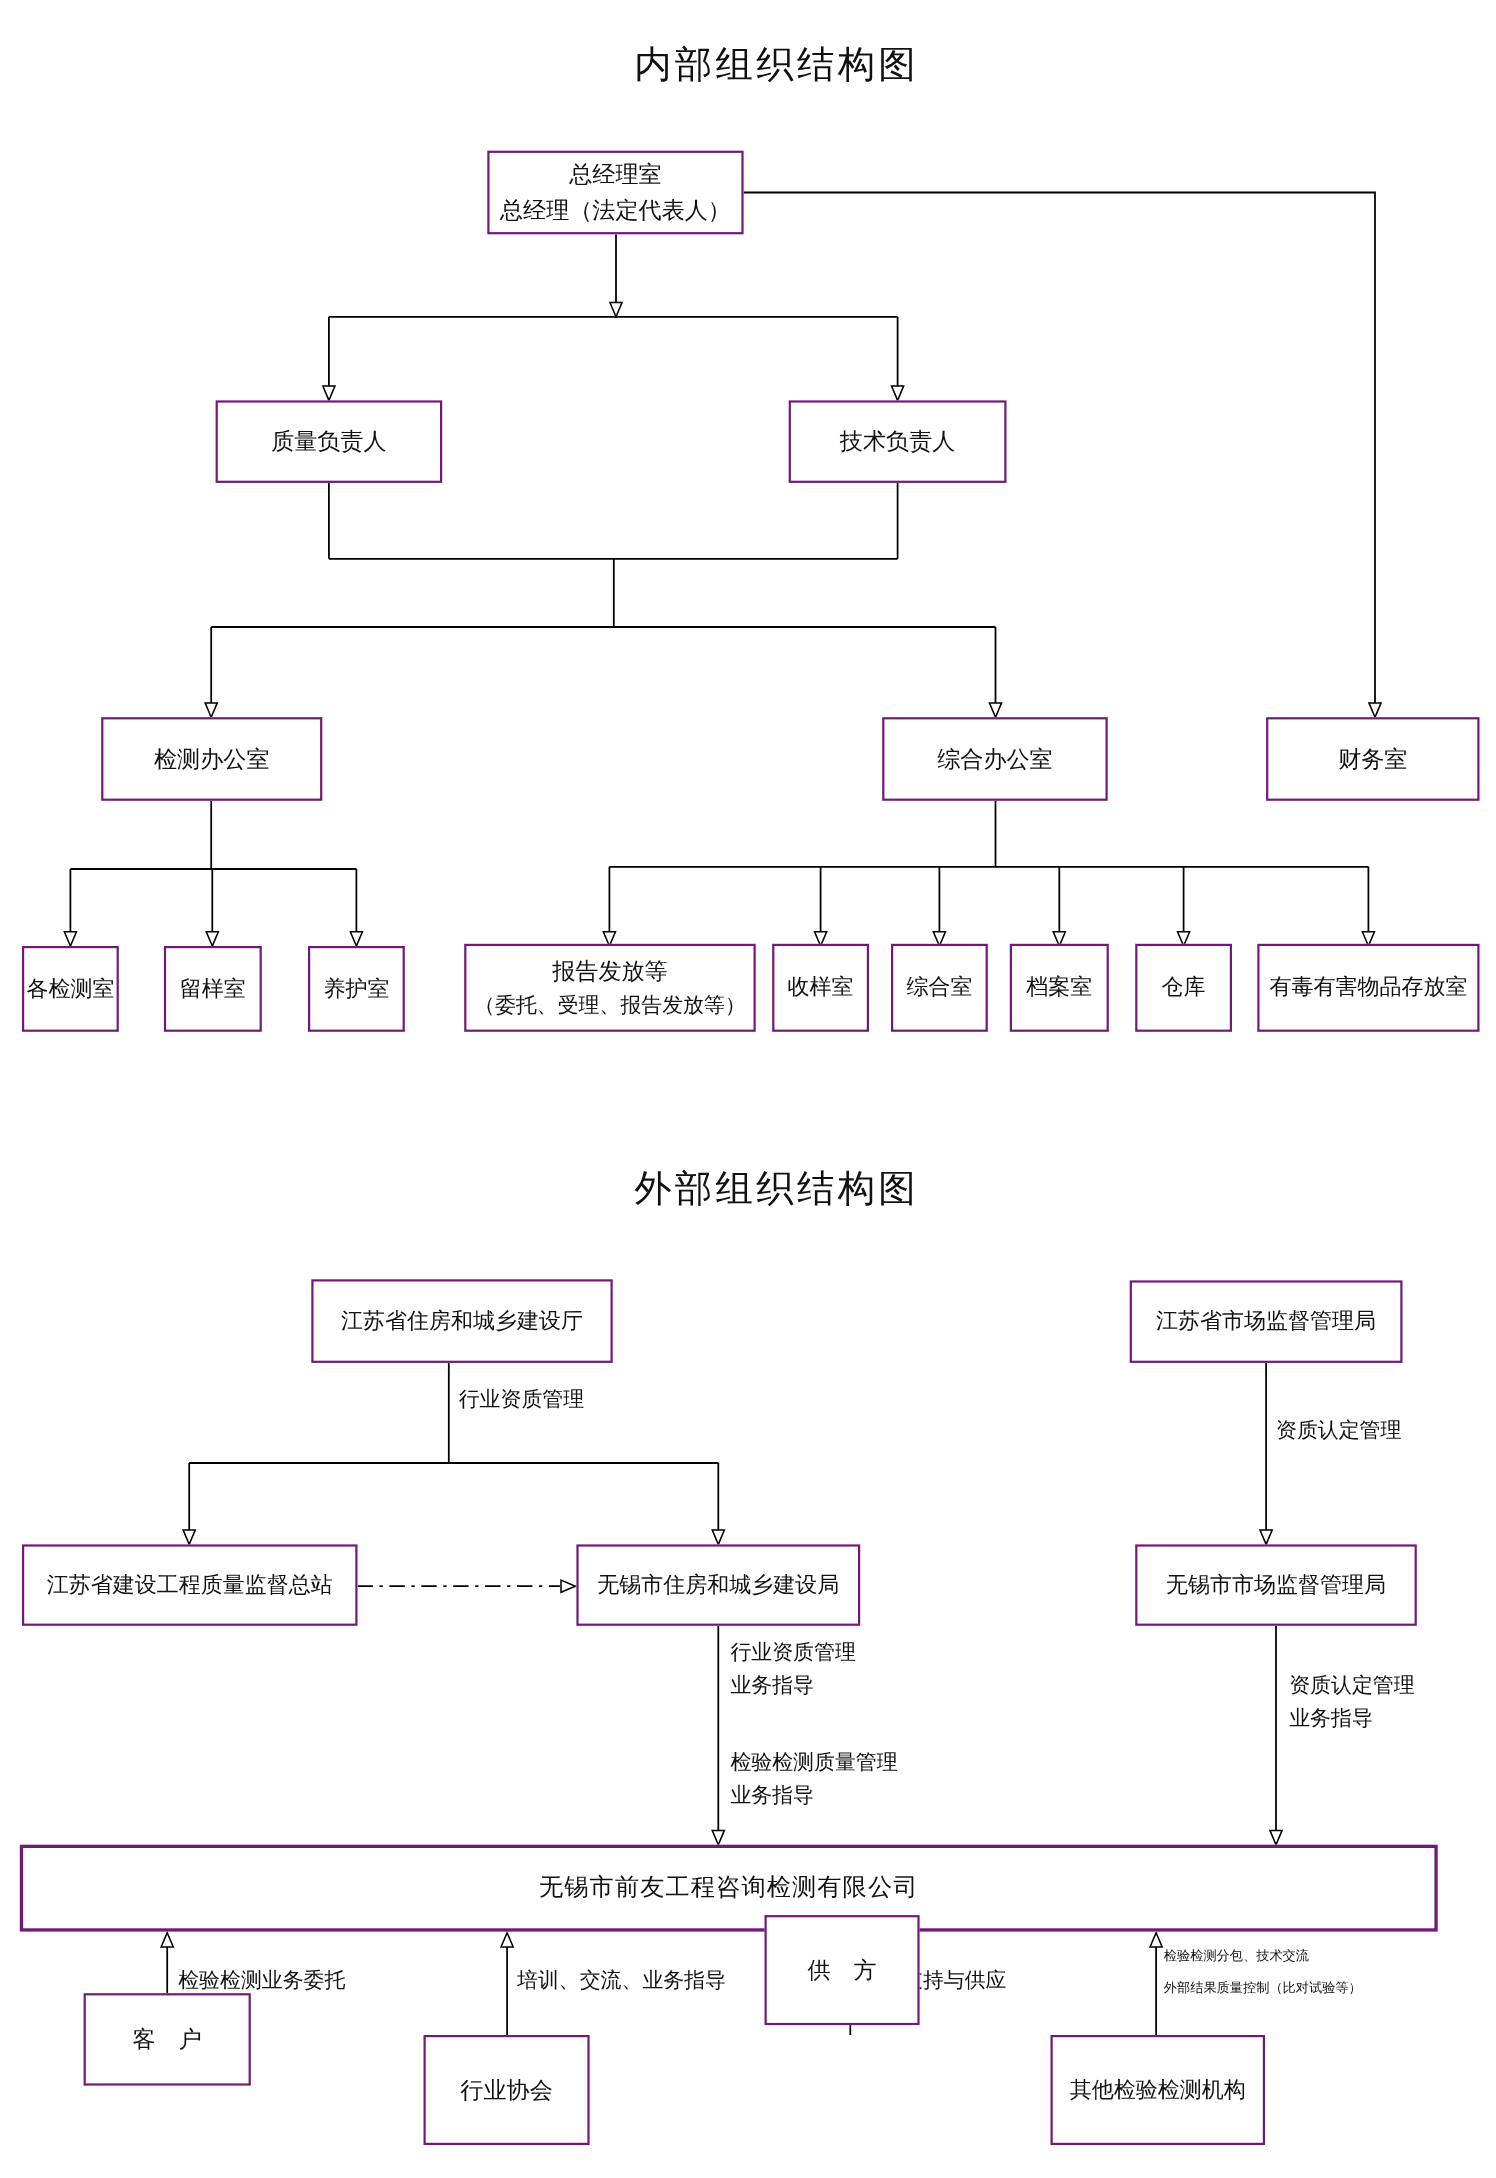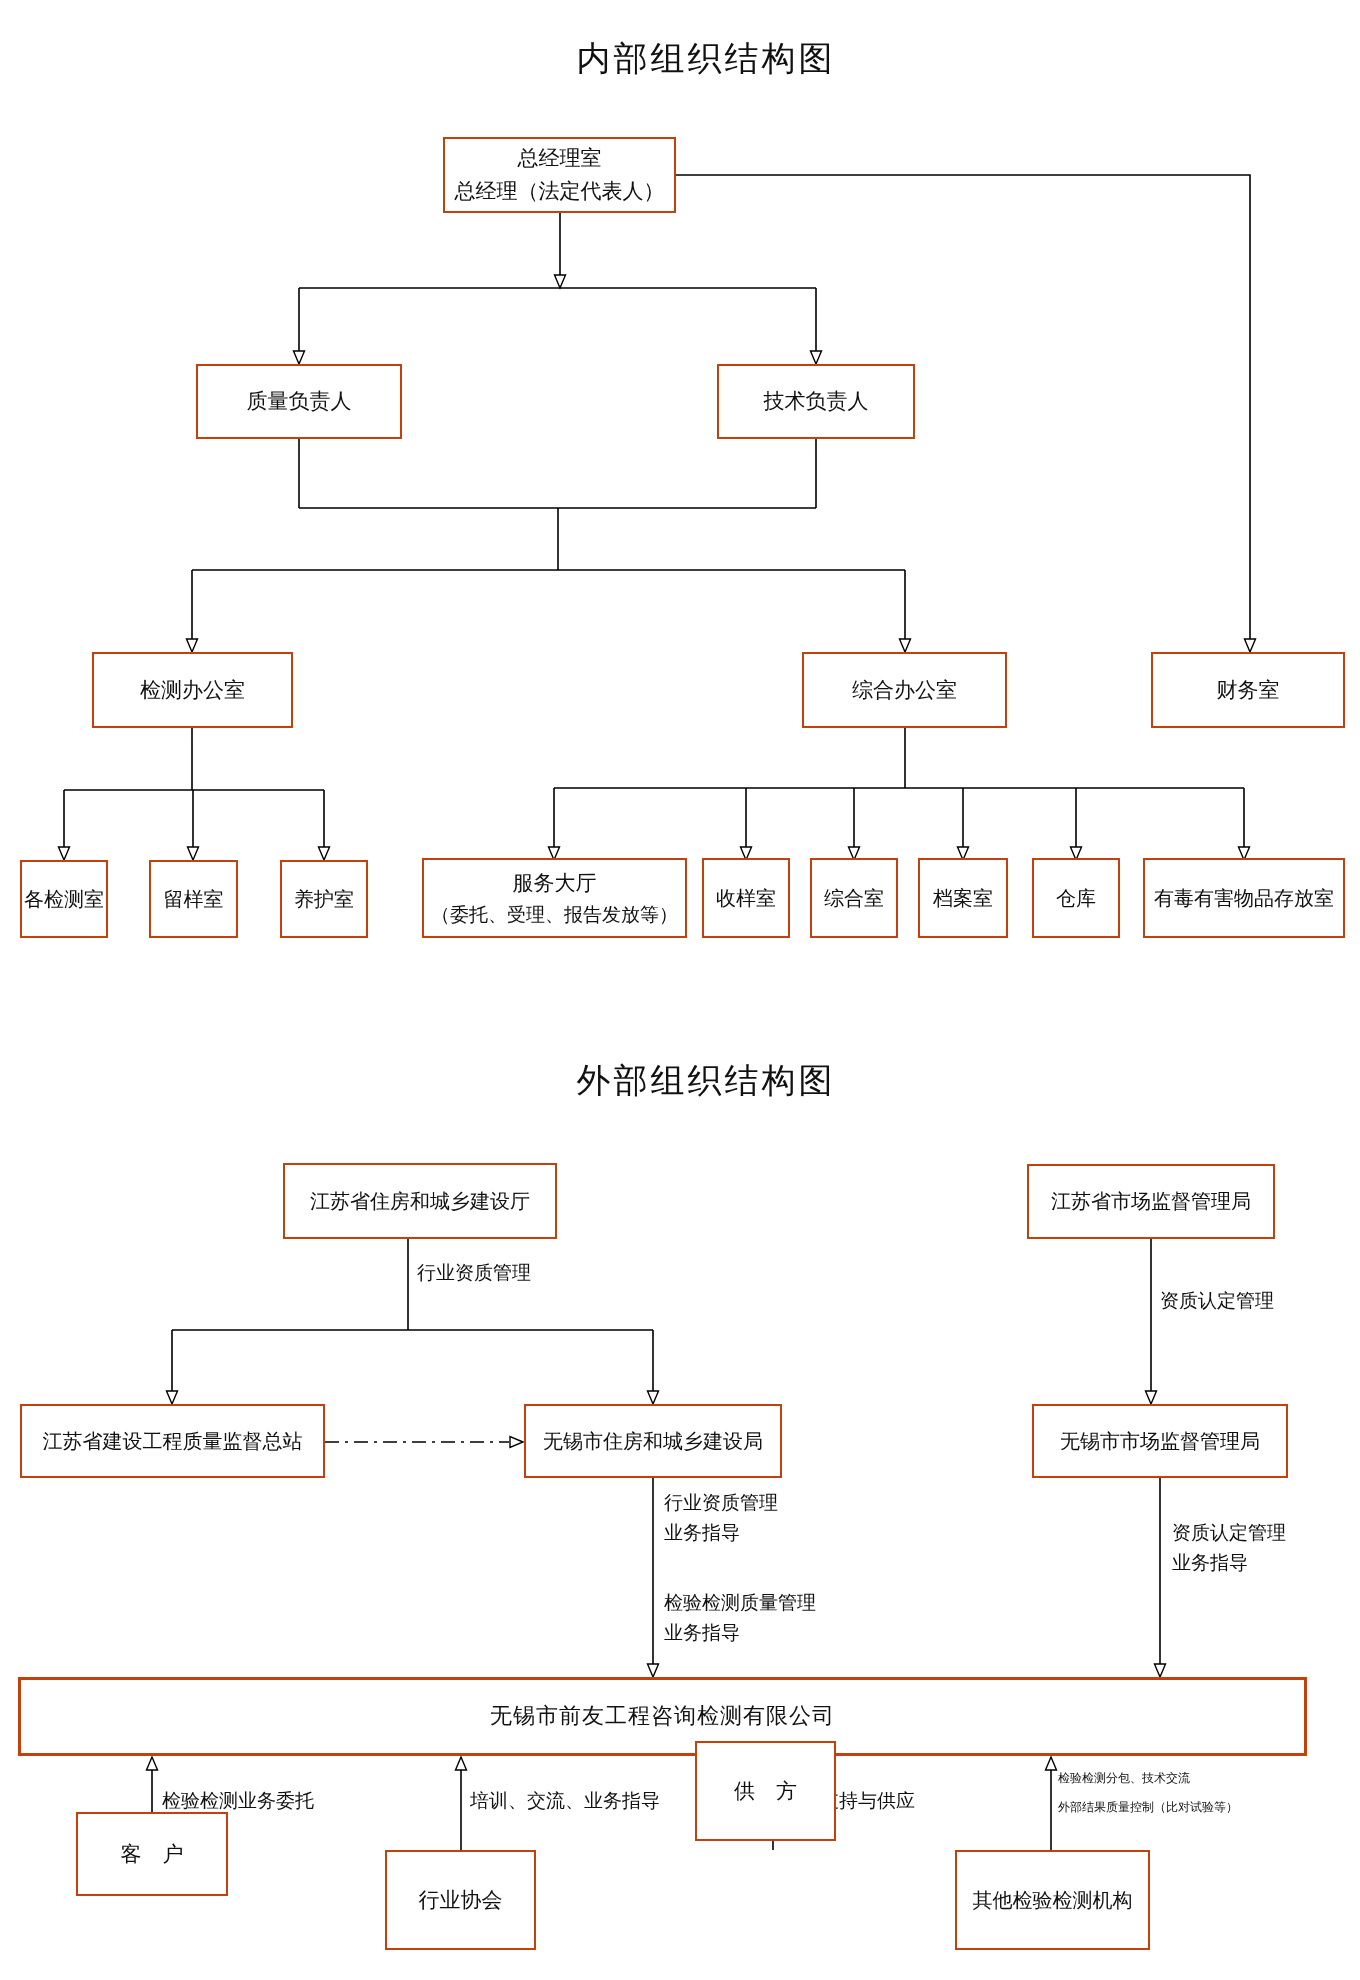--- a/index.html
+++ b/index.html
@@ -5,21 +5,21 @@
   html,body{margin:0;padding:0;background:#ffffff;}
   #page{
     position:relative;width:1360px;height:1980px;background:#ffffff;
     font-family:"Liberation Serif","DejaVu Serif",serif;color:#111;overflow:hidden;
   }
   .title{
     position:absolute;left:0;width:100%;text-align:center;
     font-size:34px;letter-spacing:3px;color:#111;margin-left:26px;
   }
   .node{
-    position:absolute;box-sizing:border-box;border:2px solid #c2410c;background:#fff;
+    position:absolute;box-sizing:border-box;border:2px solid #701a75;background:#fff;
     display:flex;flex-direction:column;align-items:center;justify-content:center;
     text-align:center;font-size:21px;line-height:1.55;white-space:nowrap;
   }
   .node .l2{font-size:19px;}
   .big{border-width:3px;font-size:22px;letter-spacing:1px;}
   .fs20{font-size:20px;}
   .elabel{
     position:absolute;font-size:19px;line-height:30px;white-space:nowrap;color:#111;
   }
   .elabel span{display:block;}
@@ -100,21 +100,21 @@
 
   <div class="node" style="left:92px;top:652px;width:201px;height:76px">检测办公室</div>
   <div class="node" style="left:802px;top:652px;width:205px;height:76px">综合办公室</div>
   <div class="node" style="left:1151px;top:652px;width:194px;height:76px">财务室</div>
 
   <div class="node fs20" style="left:20px;top:860px;width:88px;height:78px">各检测室</div>
   <div class="node fs20" style="left:149px;top:860px;width:89px;height:78px">留样室</div>
   <div class="node fs20" style="left:280px;top:860px;width:88px;height:78px">养护室</div>
 
   <div class="node" style="left:422px;top:858px;width:265px;height:80px">
-    <span>服务大厅</span>
+    <span>报告发放等</span>
     <span class="l2">（委托、受理、报告发放等）</span>
   </div>
   <div class="node fs20" style="left:702px;top:858px;width:88px;height:80px">收样室</div>
   <div class="node fs20" style="left:810px;top:858px;width:88px;height:80px">综合室</div>
   <div class="node fs20" style="left:918px;top:858px;width:90px;height:80px">档案室</div>
   <div class="node fs20" style="left:1032px;top:858px;width:88px;height:80px">仓库</div>
   <div class="node fs20" style="left:1143px;top:858px;width:202px;height:80px">有毒有害物品存放室</div>
 
   <div class="title" style="top:1058px">外部组织结构图</div>
 

